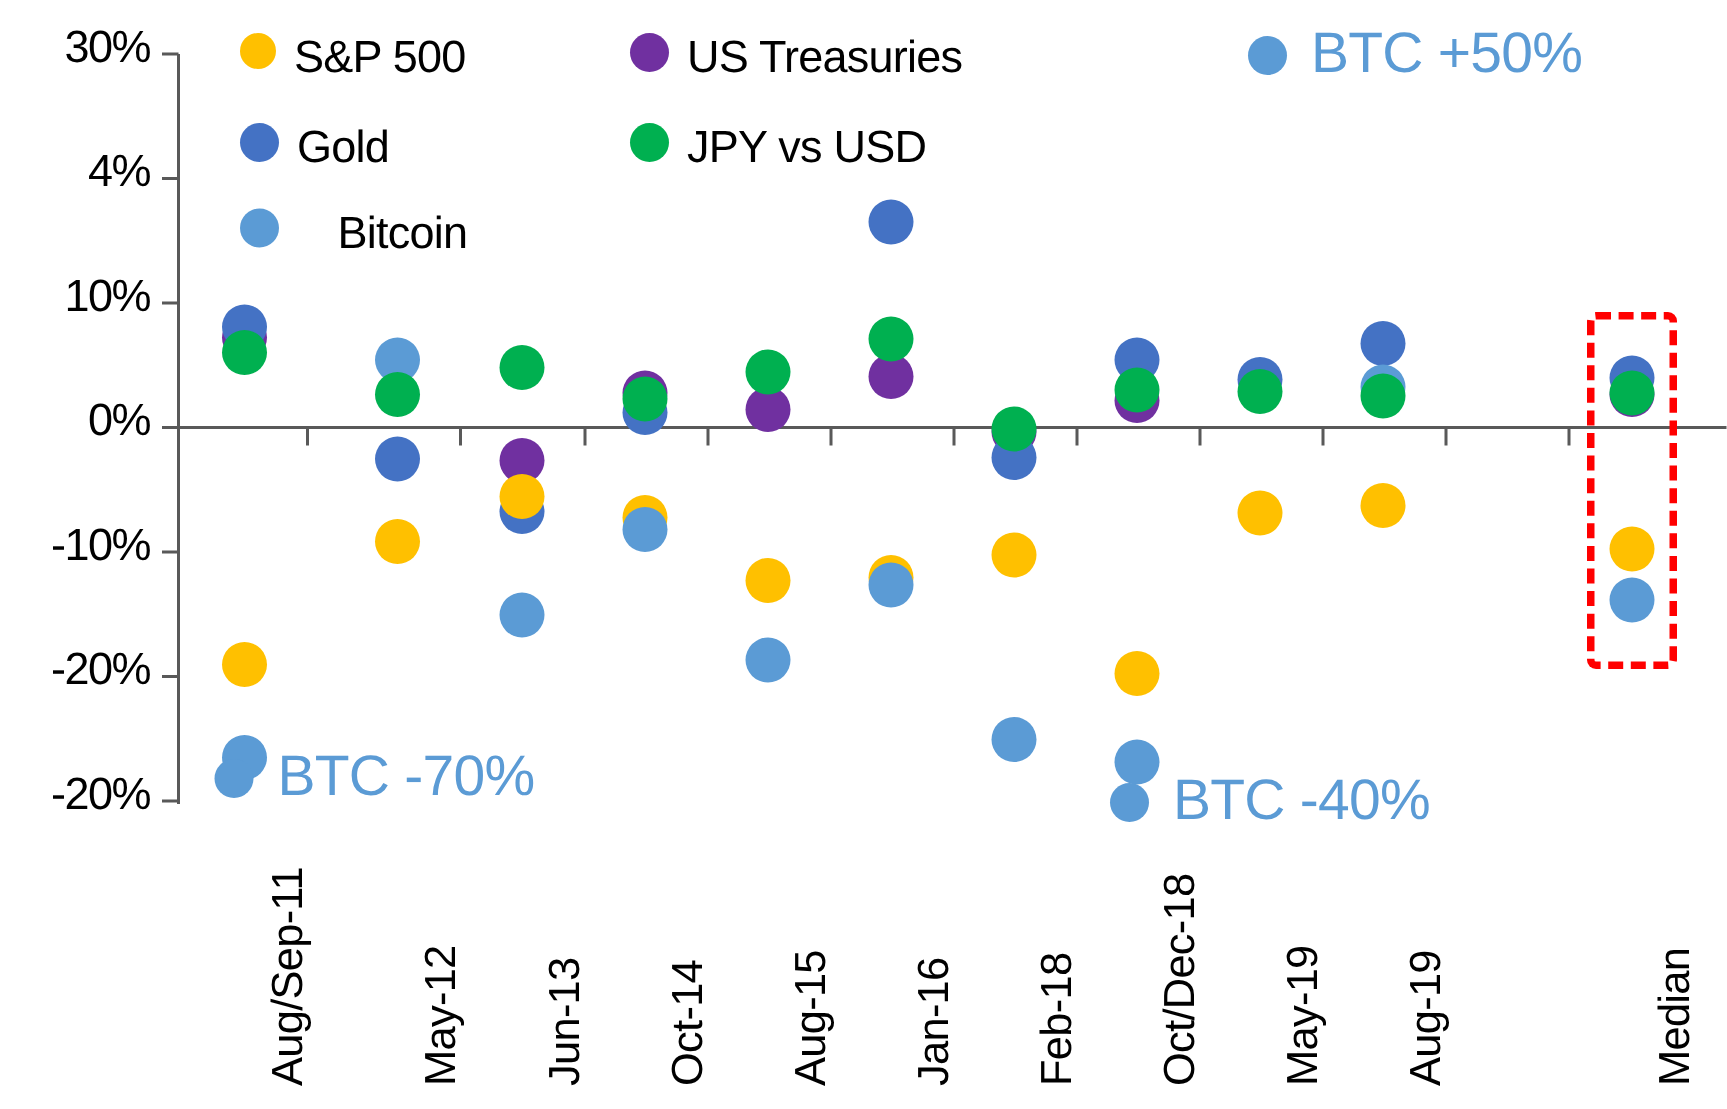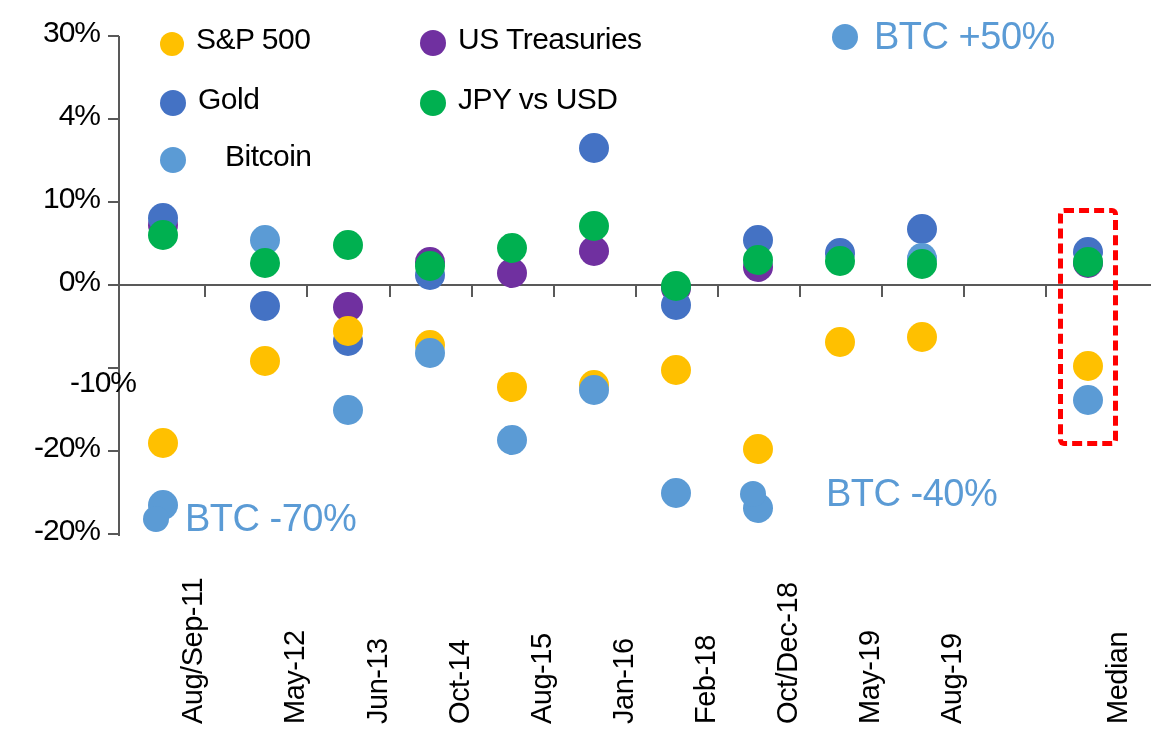--- a/index.html
+++ b/index.html
@@ -28,21 +28,21 @@
     white-space:nowrap;
     transform-origin:left top;
     transform:rotate(-90deg);
     letter-spacing:-0.5px;
   }
 
   
   .dot{position:absolute;border-radius:50%;}
 
   
-  .legend-item{position:absolute;display:flex;align-items:flex-end;}
+  .legend-item{position:absolute;display:flex;align-items:flex-start;}
   .legend-swatch{border-radius:50%;flex:0 0 auto;}
   .legend-text{font-size:30px;color:#000;margin-left:12px;white-space:nowrap;letter-spacing:-0.5px;}
 
   
   .anno{position:absolute;display:flex;align-items:center;}
   .anno-dot{border-radius:50%;flex:0 0 auto;}
   .anno-text{font-size:38px;margin-left:16px;white-space:nowrap;letter-spacing:-0.5px;}
 
   
   .highlight-box{
@@ -64,21 +64,21 @@
   <div id="y-ticks">
       <div class="y-tick" style="top: 35px;"></div>
       <div class="ylab-wrap" style="top: 15px;">30%</div>
       <div class="y-tick" style="top: 118px;"></div>
       <div class="ylab-wrap" style="top: 98px;">4%</div>
       <div class="y-tick" style="top: 201px;"></div>
       <div class="ylab-wrap" style="top: 181px;">10%</div>
       <div class="y-tick" style="top: 284px;"></div>
       <div class="ylab-wrap" style="top: 264px;">0%</div>
       <div class="y-tick" style="top: 367px;"></div>
-      <div class="ylab-wrap" style="top: 365px; padding-left: 36px;">-10%</div>
+      <div class="ylab-wrap" style="top: 347px;">-10%</div>
       <div class="y-tick" style="top: 450px;"></div>
       <div class="ylab-wrap" style="top: 430px;">-20%</div>
       <div class="y-tick" style="top: 533px;"></div>
       <div class="ylab-wrap" style="top: 513px;">-20%</div>
     </div>
 
   <div id="x-ticks">
       <div class="x-tick" style="left: 204px;"></div>
       <div class="x-tick" style="left: 306px;"></div>
       <div class="x-tick" style="left: 389px;"></div>
@@ -187,18 +187,18 @@
   <div class="anno" id="anno-plus50" style="left:832px;top:15px;">
     <span class="anno-dot" style="width: 26px; height: 26px; background: rgb(91, 155, 213);"></span>
     <span class="anno-text" style="color: rgb(91, 155, 213);">BTC +50%</span>
   </div>
 
   <div class="anno" id="anno-minus70" style="left:143px;top:497px;">
     <span class="anno-dot" style="width: 26px; height: 26px; background: rgb(91, 155, 213);"></span>
     <span class="anno-text" style="color: rgb(91, 155, 213);">BTC -70%</span>
   </div>
 
-  <div class="anno" id="anno-minus40" style="left:740px;top:472px;gap:44px;">
+  <div class="anno" id="anno-minus40" style="left:740px;top:513px;">
     <span class="anno-dot" style="width: 26px; height: 26px; background: rgb(91, 155, 213);"></span>
     <span class="anno-text" style="color: rgb(91, 155, 213);">BTC -40%</span>
   </div>
 
 </div>
 
 </body></html>

